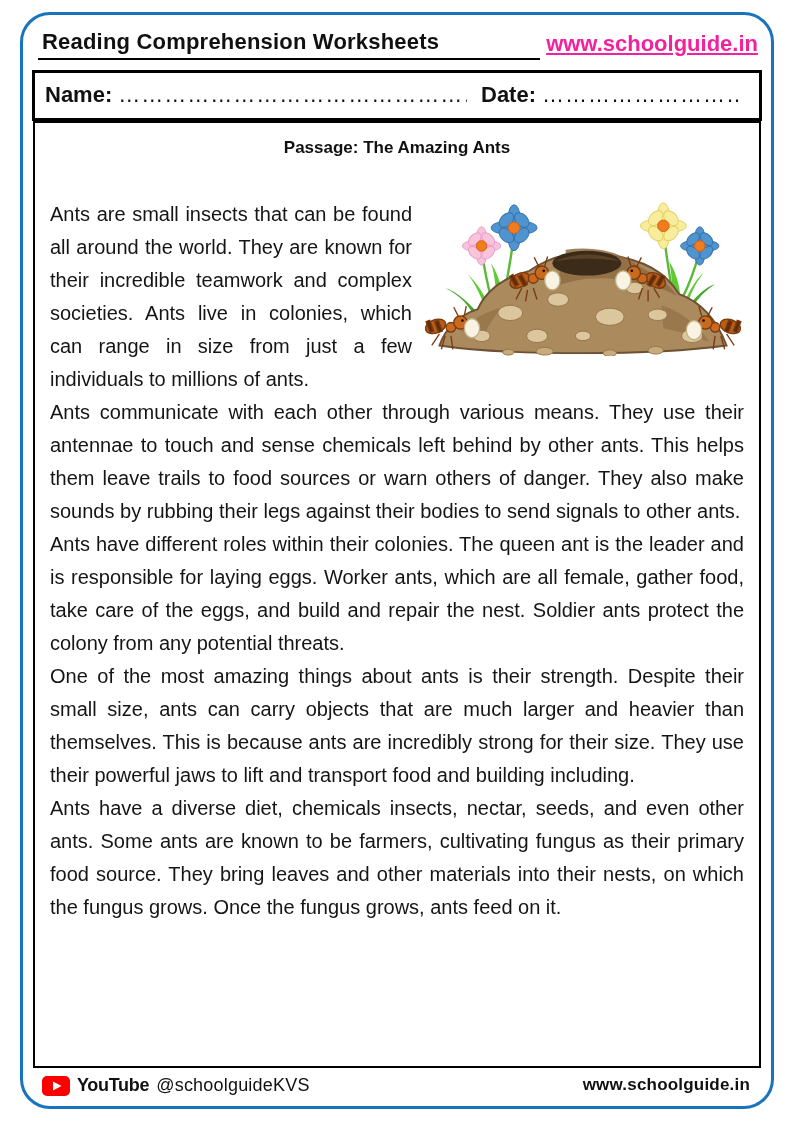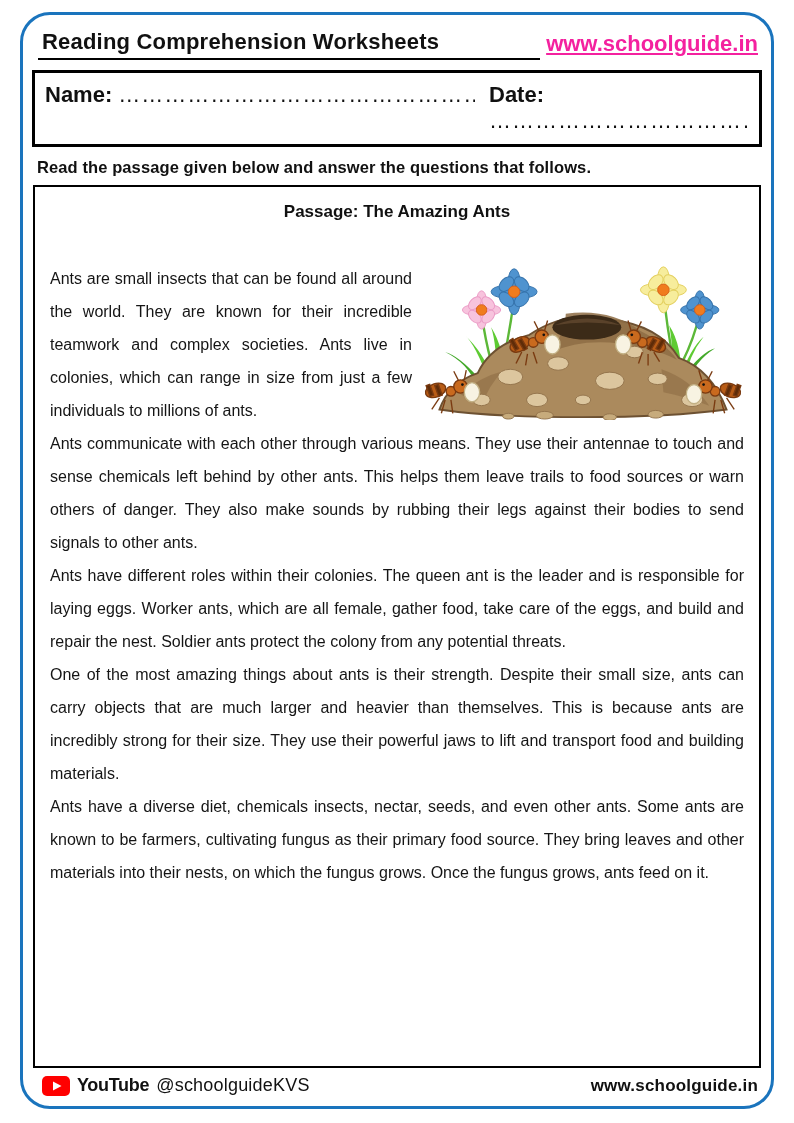--- a/index.html
+++ b/index.html
@@ -17,43 +17,43 @@
   .header-title{
     flex:1;font-size:22px;font-weight:bold;letter-spacing:.2px;
     border-bottom:2px solid #000;padding:0 0 3px 4px;white-space:nowrap;
   }
   .header-link{
     font-size:22px;font-weight:bold;color:#f4219f;text-decoration:underline;
     margin-left:6px;padding-bottom:3px;white-space:nowrap;
   }
   
   .name-box{
-    border:3px solid #000;margin-top:10px;padding:9px 12px 10px 10px;
+    border:3px solid #000;margin-top:10px;padding:9px 20px 10px 10px;
     display:flex;align-items:baseline;font-size:22px;font-weight:600;
   }
   .name-part{flex:1;display:flex;min-width:0;margin-right:14px;}
-  .date-part{width:258px;display:flex;min-width:0;flex-direction:column;}
+  .date-part{width:258px;display:flex;min-width:0;}
   .dots{flex:1;overflow:hidden;white-space:nowrap;letter-spacing:1px;font-weight:400;}
   .field-label{margin-right:6px;white-space:nowrap;}
   
   .instruction{font-size:16.5px;font-weight:bold;margin:11px 2px 8px 5px;letter-spacing:.1px;}
   
   .passage-box{
     border:2px solid #000;flex:1;box-sizing:border-box;
     padding:12px 15px 0 15px;overflow:hidden;margin:0 1px;
   }
   .passage-title{text-align:center;font-size:17px;font-weight:bold;margin:3px 0 40px 0;}
-  .passage-body{font-size:16px;line-height:33px;text-align:justify;color:#151515;}
+  .passage-body{font-size:20px;line-height:33px;text-align:justify;color:#151515;}
   .passage-body p{margin:0;}
   .ant-illustration{float:right;width:322px;height:156px;margin:2px 0 2px 10px;}
   .ant-illustration svg{display:block;width:100%;height:100%;}
   
   .footer-row{
-    display:flex;justify-content:space-between;align-items:center;
-    margin:7px 4px 2px 10px;
+    display:flex;justify-content:space-between;align-items:flex-start;
+    margin:7px 12px 2px 10px;
   }
   .footer-left{display:flex;align-items:center;gap:7px;}
   .yt-icon{display:inline-block;width:28px;height:20px;}
   .yt-word{font-size:18px;font-weight:bold;letter-spacing:-.3px;}
   .yt-handle{font-size:18px;font-weight:400;letter-spacing:.2px;}
   .footer-site{font-size:17px;font-weight:bold;letter-spacing:.2px;}
 </style>
 </head>
 <body>
 
@@ -68,21 +68,20 @@
     <div class="name-part">
       <span class="field-label">Name:</span>
       <span class="dots">……………………………………………………………………………………………………</span>
     </div>
     <div class="date-part">
       <span class="field-label">Date:</span>
       <span class="dots">…………………………………………………</span>
     </div>
   </div>
 
-  <div class="instruction">Read the passage given below and answer the questions that follows.</div>
 
   <div class="passage-box">
     <div class="passage-title">Passage: The Amazing Ants</div>
     <div class="passage-body">
 
       <div class="ant-illustration">
         <svg viewBox="0 0 336 163" xmlns="http://www.w3.org/2000/svg">
 
           <path d="M62 52 Q 66 80 72 102" stroke="#5cb838" stroke-width="2.5" fill="none"></path>
           <path d="M96 34 Q 92 70 84 104" stroke="#5cb838" stroke-width="2.5" fill="none"></path>
@@ -244,21 +243,21 @@
             <line x1="298" y1="122" x2="303" y2="112"></line>
               <line x1="292" y1="121" x2="289" y2="111"></line>
             <ellipse cx="284" cy="136" rx="8" ry="10" fill="#f8f3e2" stroke="#c2b084"></ellipse>
           </g>
         </svg>
       </div>
 
       <p>Ants are small insects that can be found all around the world. They are known for their incredible teamwork and complex societies. Ants live in colonies, which can range in size from just a few individuals to millions of ants.</p>
       <p>Ants communicate with each other through various means. They use their antennae to touch and sense chemicals left behind by other ants. This helps them leave trails to food sources or warn others of danger. They also make sounds by rubbing their legs against their bodies to send signals to other ants.</p>
       <p>Ants have different roles within their colonies. The queen ant is the leader and is responsible for laying eggs. Worker ants, which are all female, gather food, take care of the eggs, and build and repair the nest. Soldier ants protect the colony from any potential threats.</p>
-      <p>One of the most amazing things about ants is their strength. Despite their small size, ants can carry objects that are much larger and heavier than themselves. This is because ants are incredibly strong for their size. They use their powerful jaws to lift and transport food and building materials.</p>
+      <p>One of the most amazing things about ants is their strength. Despite their small size, ants can carry objects that are much larger and heavier than themselves. This is because ants are incredibly strong for their size. They use their powerful jaws to lift and transport food and building including.</p>
       <p>Ants have a diverse diet, chemicals insects, nectar, seeds, and even other ants. Some ants are known to be farmers, cultivating fungus as their primary food source. They bring leaves and other materials into their nests, on which the fungus grows. Once the fungus grows, ants feed on it.</p>
     </div>
   </div>
 
   <div class="footer-row">
     <div class="footer-left">
       <span class="yt-icon">
         <svg viewBox="0 0 28 20" xmlns="http://www.w3.org/2000/svg">
           <rect x="0" y="0" width="28" height="20" rx="5" fill="#ff0000"></rect>
           <polygon points="11,5.5 19.5,10 11,14.5" fill="#ffffff"></polygon>

